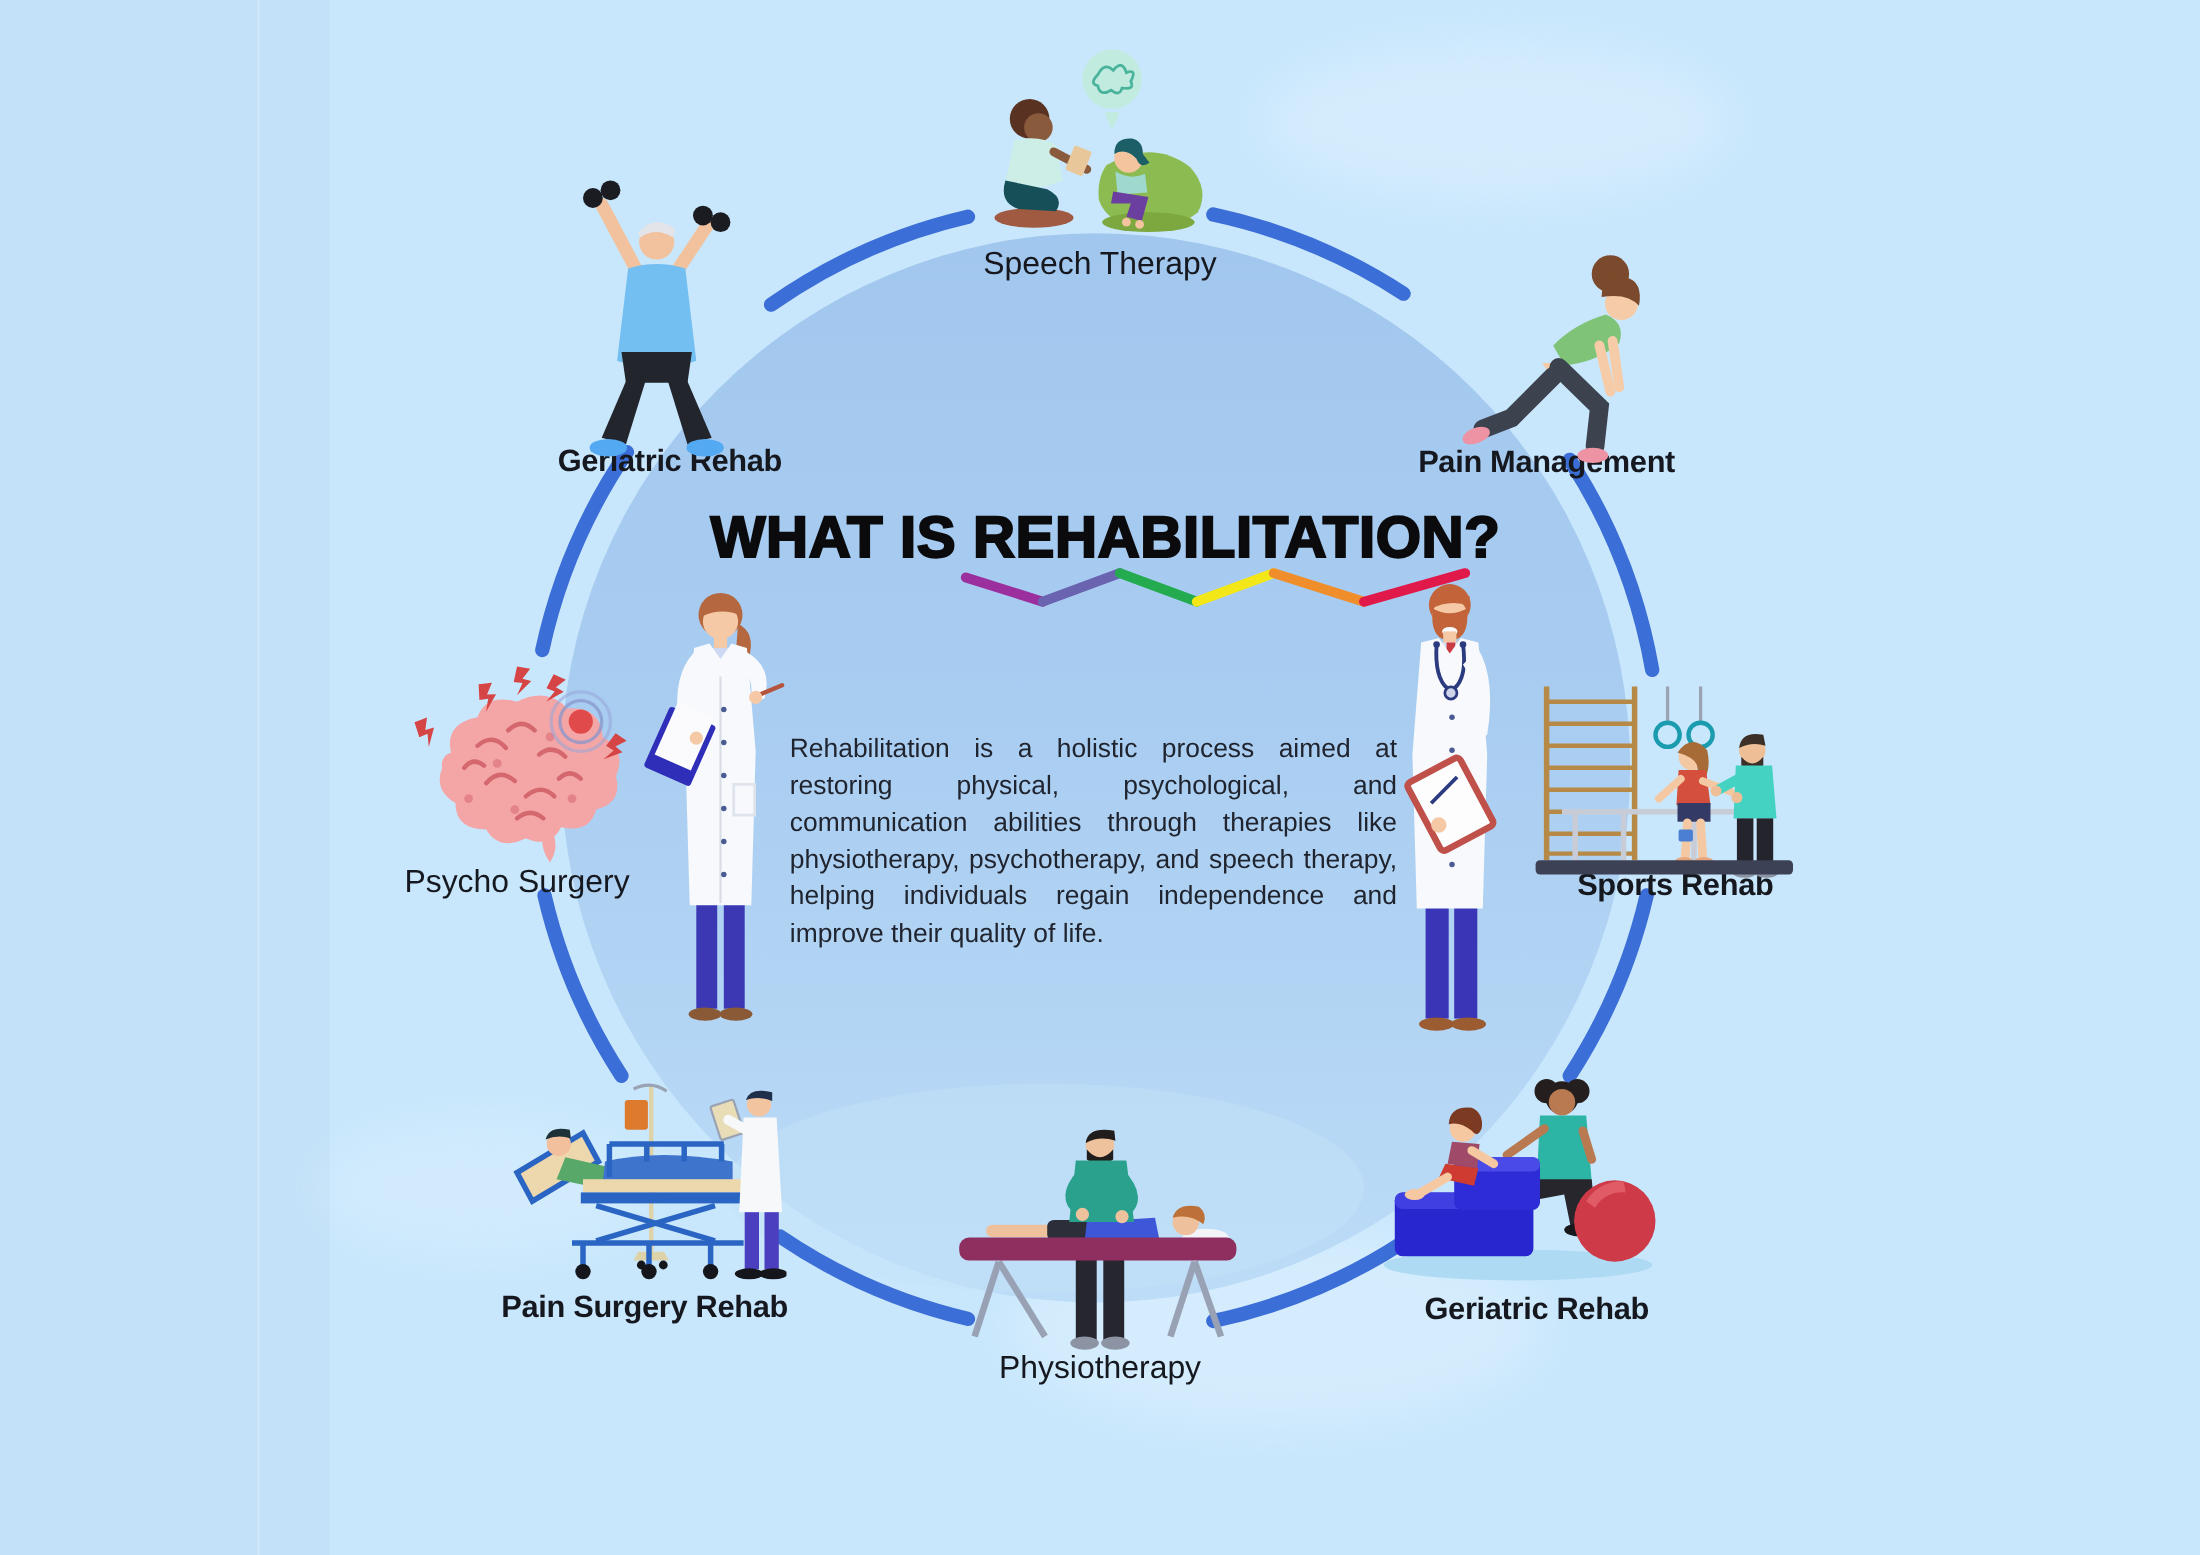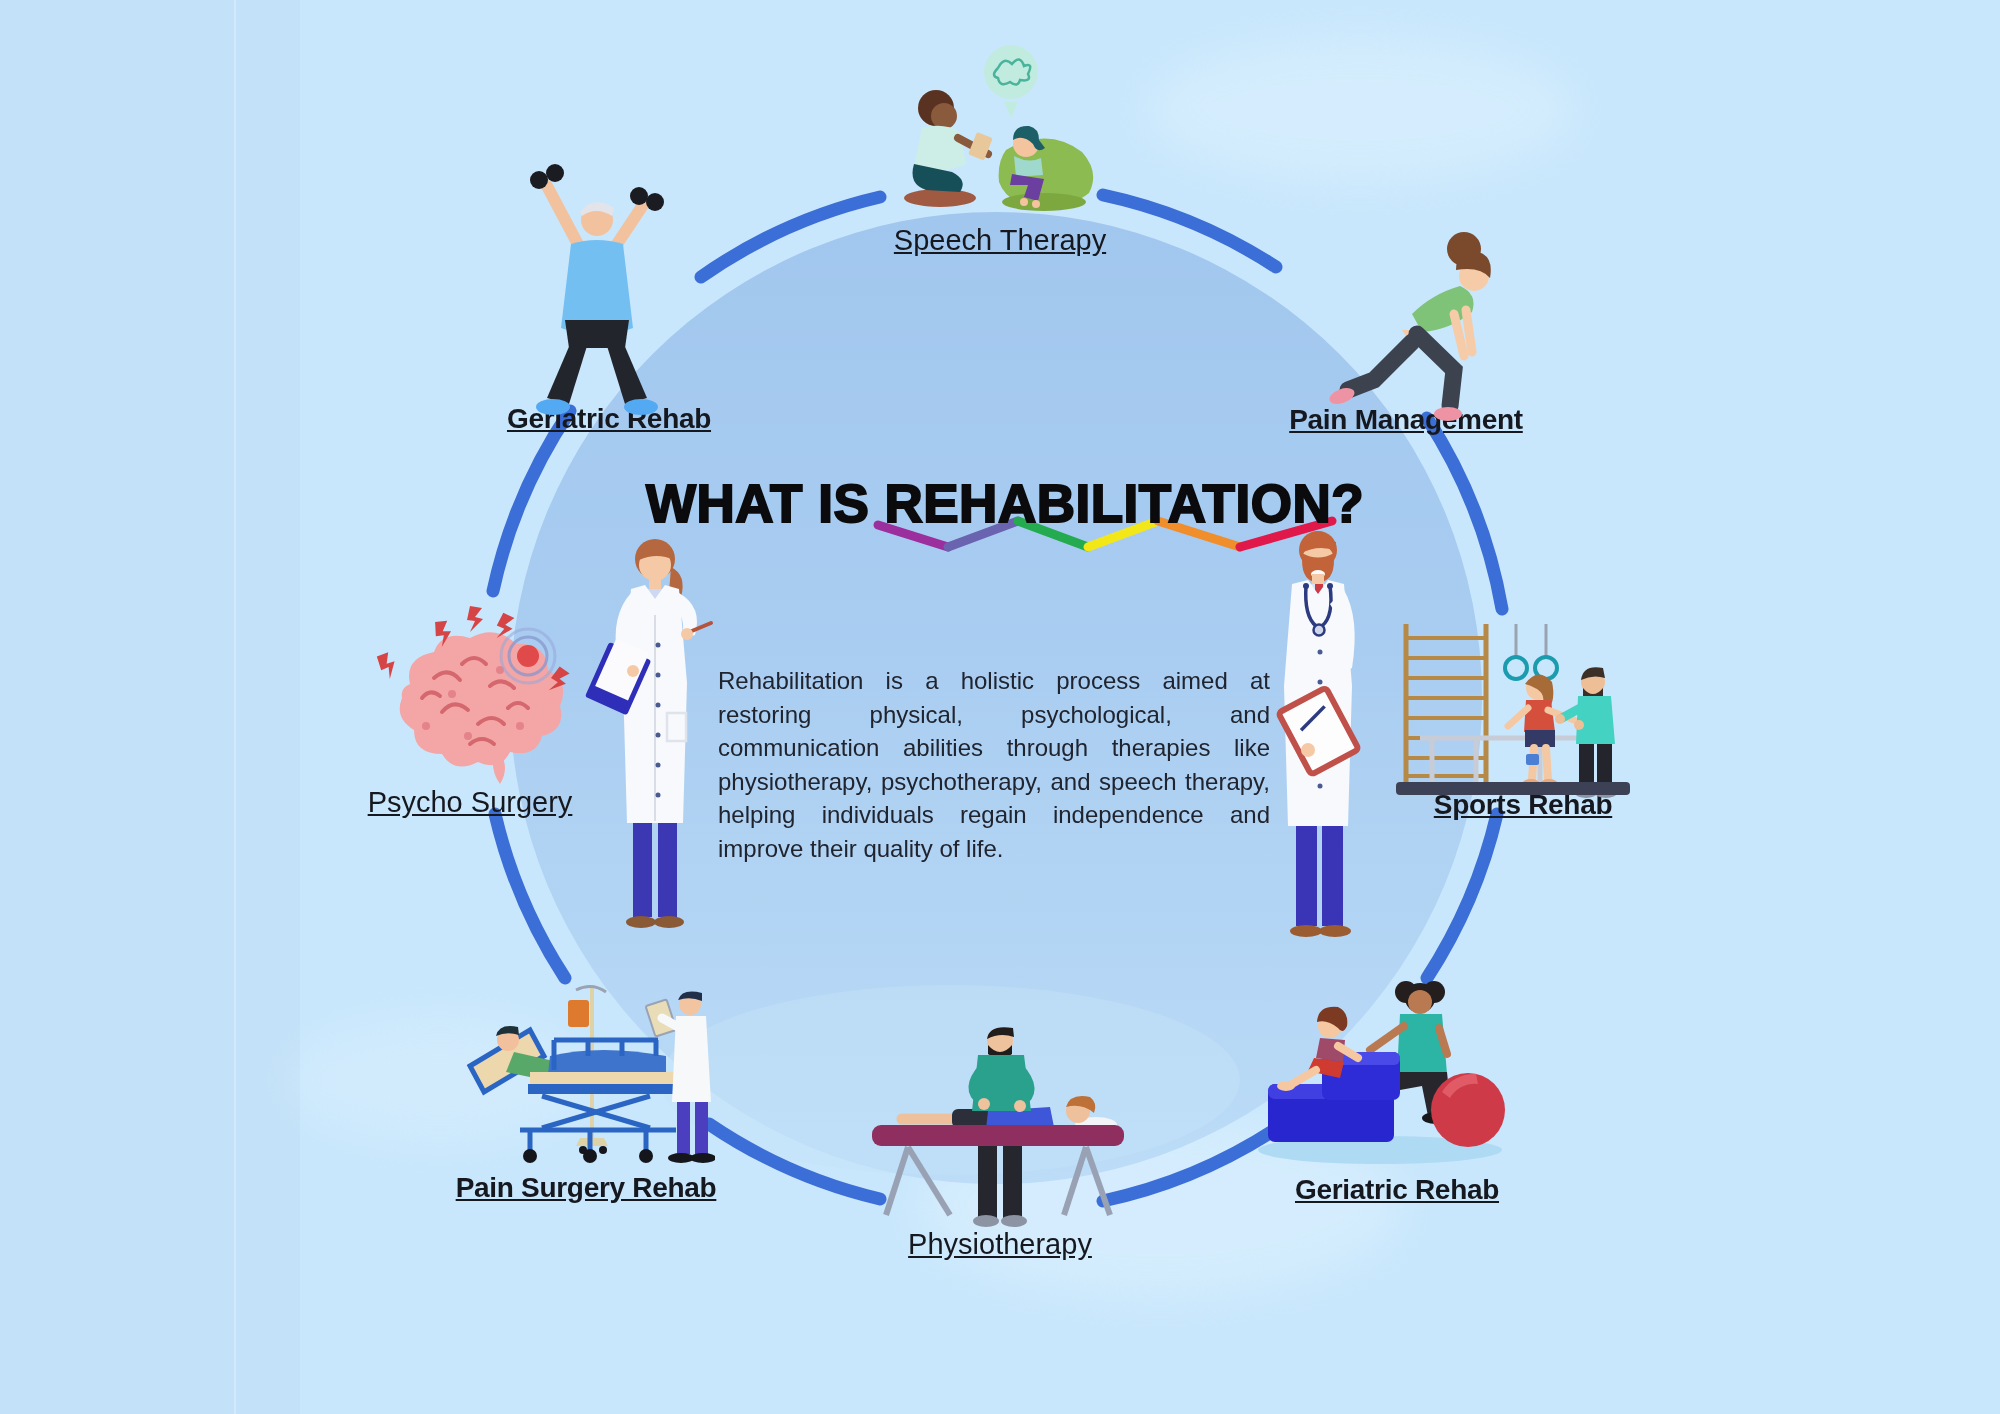--- a/index.html
+++ b/index.html
@@ -11,28 +11,27 @@
   .abs{position:absolute;}
   .left-band{left:0;top:0;width:300px;height:1414px;background:#c3e1f8;}
   .seam{left:234px;top:0;width:2px;height:1414px;background:#d3ecfd;opacity:.8;}
   .cloud{border-radius:50%;filter:blur(18px);background:#ddf1fe;opacity:.55;}
   #main-svg{left:0;top:0;}
   .title{
     left:555px;top:458px;width:900px;text-align:center;
     font-size:53px;font-weight:bold;color:#0b0b0d;
     letter-spacing:.5px;-webkit-text-stroke:2px #0b0b0d;
     white-space:nowrap;
-    margin-top:15px;
   }
   .desc{
     left:718px;top:664px;width:552px;
     font-size:24px;line-height:1.4;color:#20242f;
     text-align:justify;text-align-last:left;
   }
-  .lbl{transform:translateX(-50%);white-space:nowrap;color:#16181f;text-decoration:underline;}
+  .lbl{transform:translateX(-50%);white-space:nowrap;color:#16181f;}
   .lbl-a{font-size:29px;font-weight:400;}
   .lbl-b{font-size:28px;font-weight:700;letter-spacing:-0.3px;}
 </style>
 </head>
 <body>
 
 <div class="abs left-band"></div>
 <div class="abs seam"></div>
 <div class="abs cloud" style="left:920px;top:1115px;width:480px;height:180px;"></div>
 <div class="abs cloud" style="left:1150px;top:40px;width:420px;height:140px;"></div>

